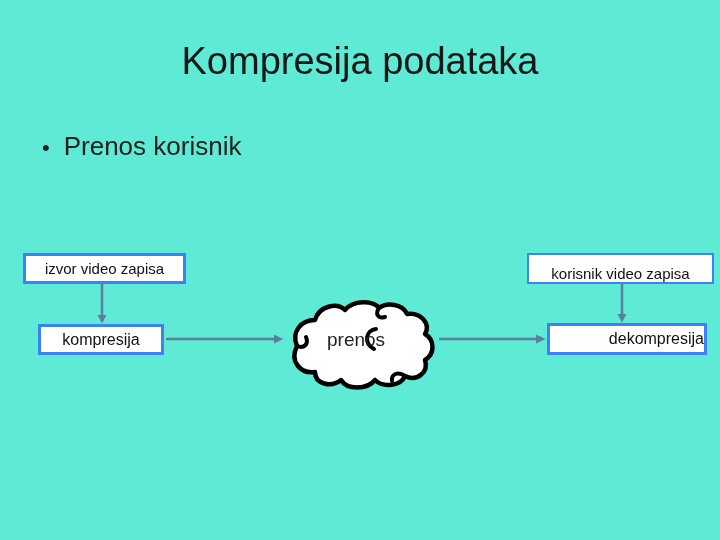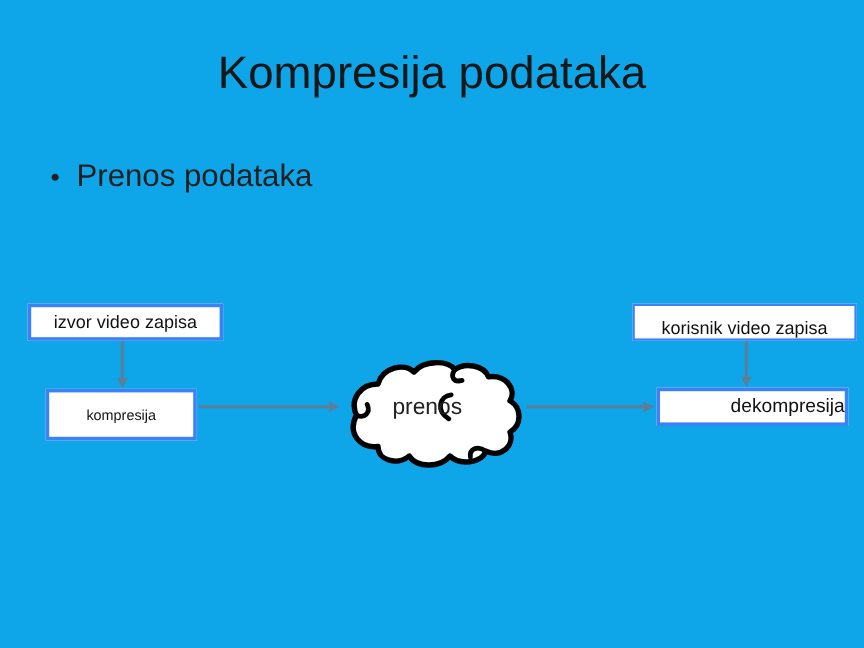--- a/index.html
+++ b/index.html
@@ -1,20 +1,20 @@
 <!DOCTYPE html>
 <html><head>
 <meta charset="utf-8">
 <style>
   html, body { margin: 0; padding: 0; background: #ffffff; }
   #slide {
     position: relative;
     width: 720px;
     height: 540px;
-    background: #0ea5e9;
+    background: #5eead4;
     overflow: hidden;
     font-family: "Liberation Sans", sans-serif;
     color: #1a1a1a;
   }
   .title {
     position: absolute;
     top: 40px;
     left: 0;
     width: 720px;
     text-align: center;
@@ -42,21 +42,21 @@
     background: #ffffff;
     border: 3px solid #3b82f6;
     display: flex;
     align-items: center;
     justify-content: center;
     font-size: 15px;
     color: #111111;
     white-space: nowrap;
   }
   #box-izvor        { left: 23px;  top: 253px; width: 163px; height: 31px; }
-  #box-kompresija   { left: 38px;  top: 324px; width: 126px; height: 43px; font-size: 12px; }
+  #box-kompresija   { left: 38px;  top: 324px; width: 126px; height: 31px; font-size: 16px; }
   #box-korisnik     { left: 527px; top: 253px; width: 187px; height: 31px; border-width: 2.5px; align-items: flex-end; }
   #box-dekompresija { left: 547px; top: 323px; width: 160px; height: 32px; font-size: 16px; justify-content: flex-end; }
   #connector-layer {
     position: absolute;
     left: 0; top: 0;
     width: 720px; height: 540px;
   }
   #cloud-wrap {
     position: absolute;
     left: 283px;
@@ -75,21 +75,21 @@
 </style>
 </head>
 <body>
 
 <div id="slide">
 
   <div class="title">Kompresija podataka</div>
 
   <div class="bullet-line">
     <span class="bullet-marker">•</span>
-    <span>Prenos podataka</span>
+    <span>Prenos korisnik</span>
   </div>
 
   <svg id="connector-layer" viewBox="0 0 720 540">
 
     <line x1="102" y1="284" x2="102" y2="316" stroke="#5b7f99" stroke-width="2.5"></line>
     <path d="M 97.5 315 L 106.5 315 L 102 323.5 Z" fill="#5b7f99"></path>
 
     <line x1="622" y1="284" x2="622" y2="315" stroke="#5b7f99" stroke-width="2.5"></line>
     <path d="M 617.5 314 L 626.5 314 L 622 322.5 Z" fill="#5b7f99"></path>
 

